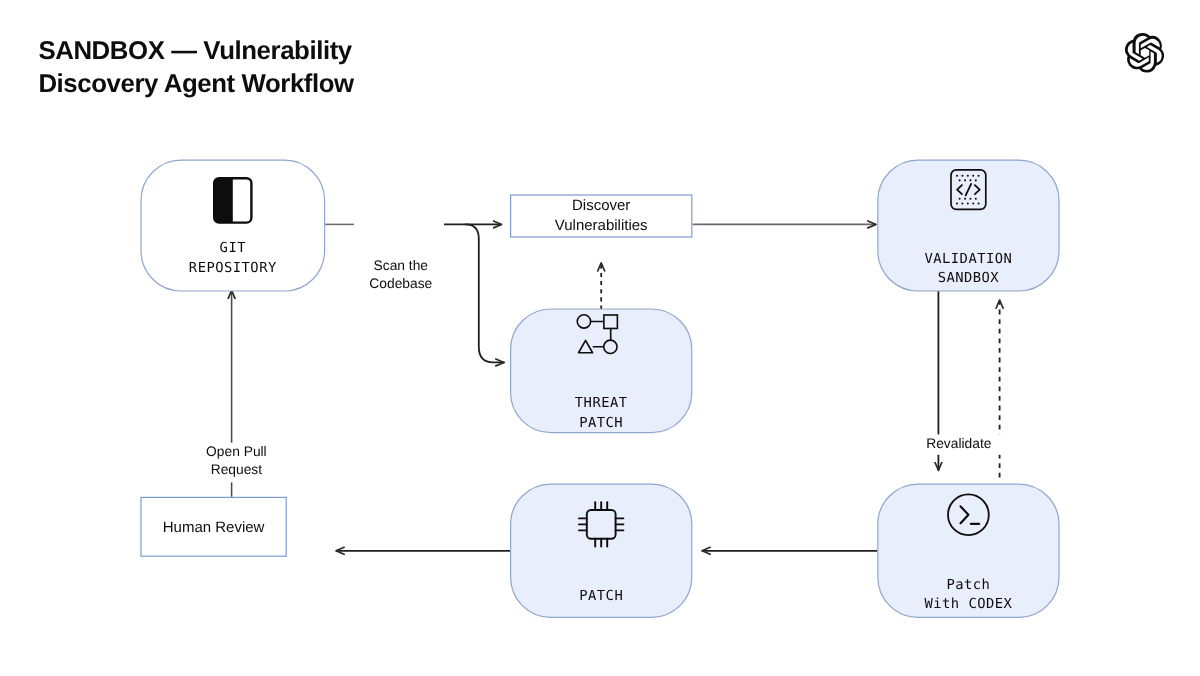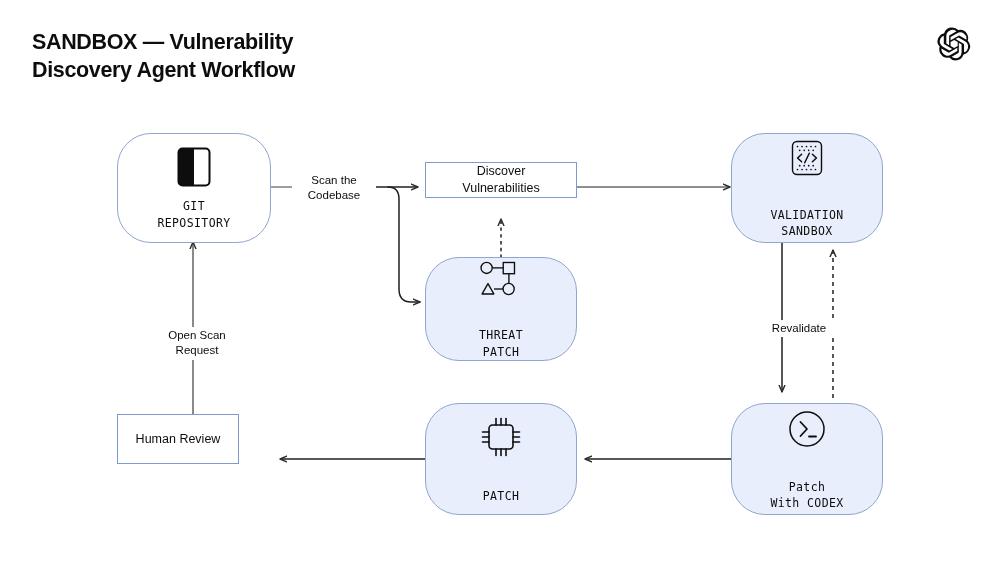--- a/index.html
+++ b/index.html
@@ -99,20 +99,21 @@
   .edge-label {
     position: absolute;
     font-family: "Liberation Sans", sans-serif;
     font-size: 11.5px;
     line-height: 1.33;
     text-align: center;
     color: #0d0d0d;
     white-space: pre-line;
     background: #ffffff;
     padding: 1px 3px;
+    margin-top: 42px;
   }
 </style>
 </head>
 <body>
 
 <div id="canvas">
 
   <div id="title">SANDBOX — Vulnerability
 Discovery Agent Workflow</div>
 
@@ -164,21 +165,21 @@
     </g>
 
     <g>
       <path d="M193,434 L193,242" fill="none" stroke="#4a4a4a" stroke-width="1.3" marker-end="url(#ah)"></path>
     </g>
   </svg>
 
   <div class="edge-label" style="left:292px; top:172px; width:78px;">Scan the
 Codebase</div>
 
-  <div class="edge-label" style="left:155px; top:327px; width:78px;">Open Scan
+  <div class="edge-label" style="left:155px; top:327px; width:78px;">Open Pull
 Request</div>
 
   <div class="edge-label" style="left:758px; top:320px; width:76px;">Revalidate</div>
 
   <div class="node rounded fill-white" style="left:117px; top:133px; width:154px; height:110px;">
     <svg class="node-icon" width="46" height="44" viewBox="0 0 46 44">
       <rect x="7.5" y="3.5" width="31" height="37" rx="4" ry="4" fill="#ffffff" stroke="#0d0d0d" stroke-width="2"></rect>
       <path d="M11.5,3.5 L23,3.5 L23,40.5 L11.5,40.5 A4,4 0 0 1 7.5,36.5 L7.5,7.5 A4,4 0 0 1 11.5,3.5 Z" fill="#0d0d0d"></path>
     </svg>
     <div class="node-label">GIT

